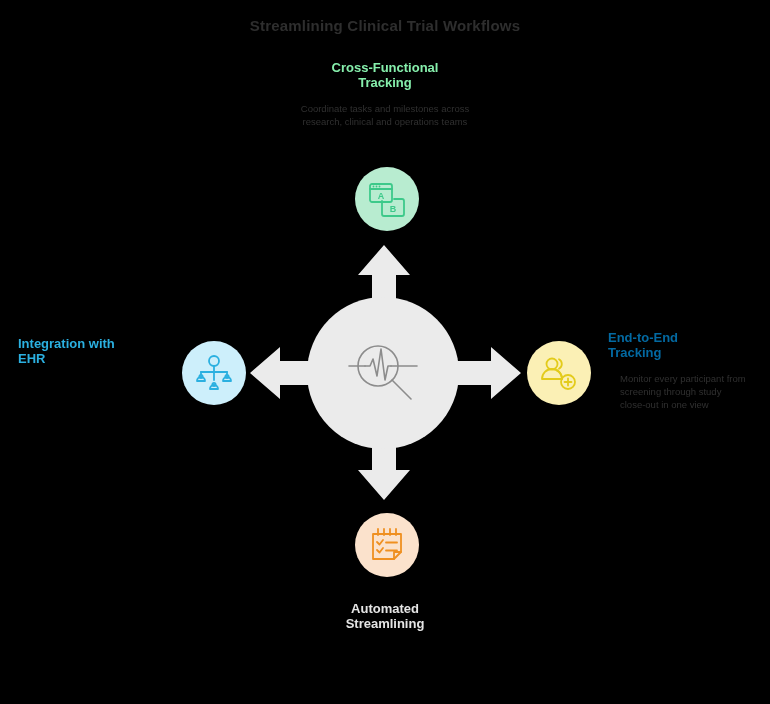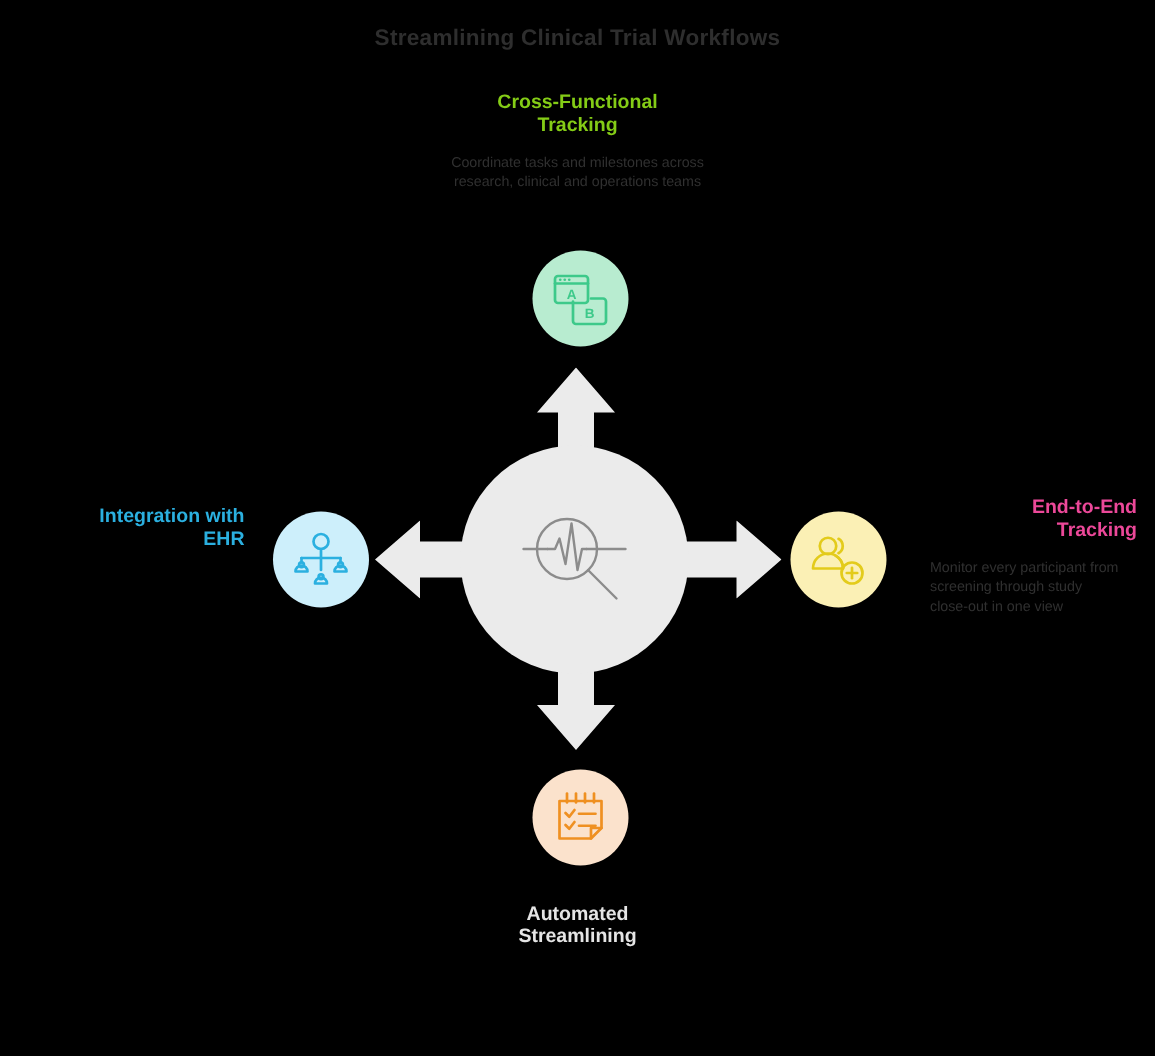--- a/index.html
+++ b/index.html
@@ -96,48 +96,47 @@
     margin: 12px;
   }
 
   
   .block-top {
     left: 285px;
     top: 60px;
     width: 200px;
     text-align: center;
   }
-  .block-top h3 { color: #84cc16; }
+  .block-top h3 { color: #86efac; }
 
   
   .block-bottom {
     left: 285px;
     top: 601px;
     width: 200px;
     text-align: center;
   }
   .block-bottom h3 { color: #e5e5e5; }
 
   
   .block-left {
     left: 18px;
     top: 336px;
     width: 145px;
-    text-align: right;
   }
   .block-left h3 { color: #2bb0e0; }
 
   
   .block-right {
     left: 608px;
     top: 330px;
     width: 150px;
     text-align: left;
   }
-  .block-right h3 { color: #ec4899; text-align: right; }
+  .block-right h3 { color: #0369a1; }
 
 </style>
 </head>
 <body>
 
 <div id="canvas">
 
   <div class="page-title">Streamlining Clinical Trial Workflows</div>
 
   <svg class="arrow arrow-up" viewBox="0 0 52 110">

